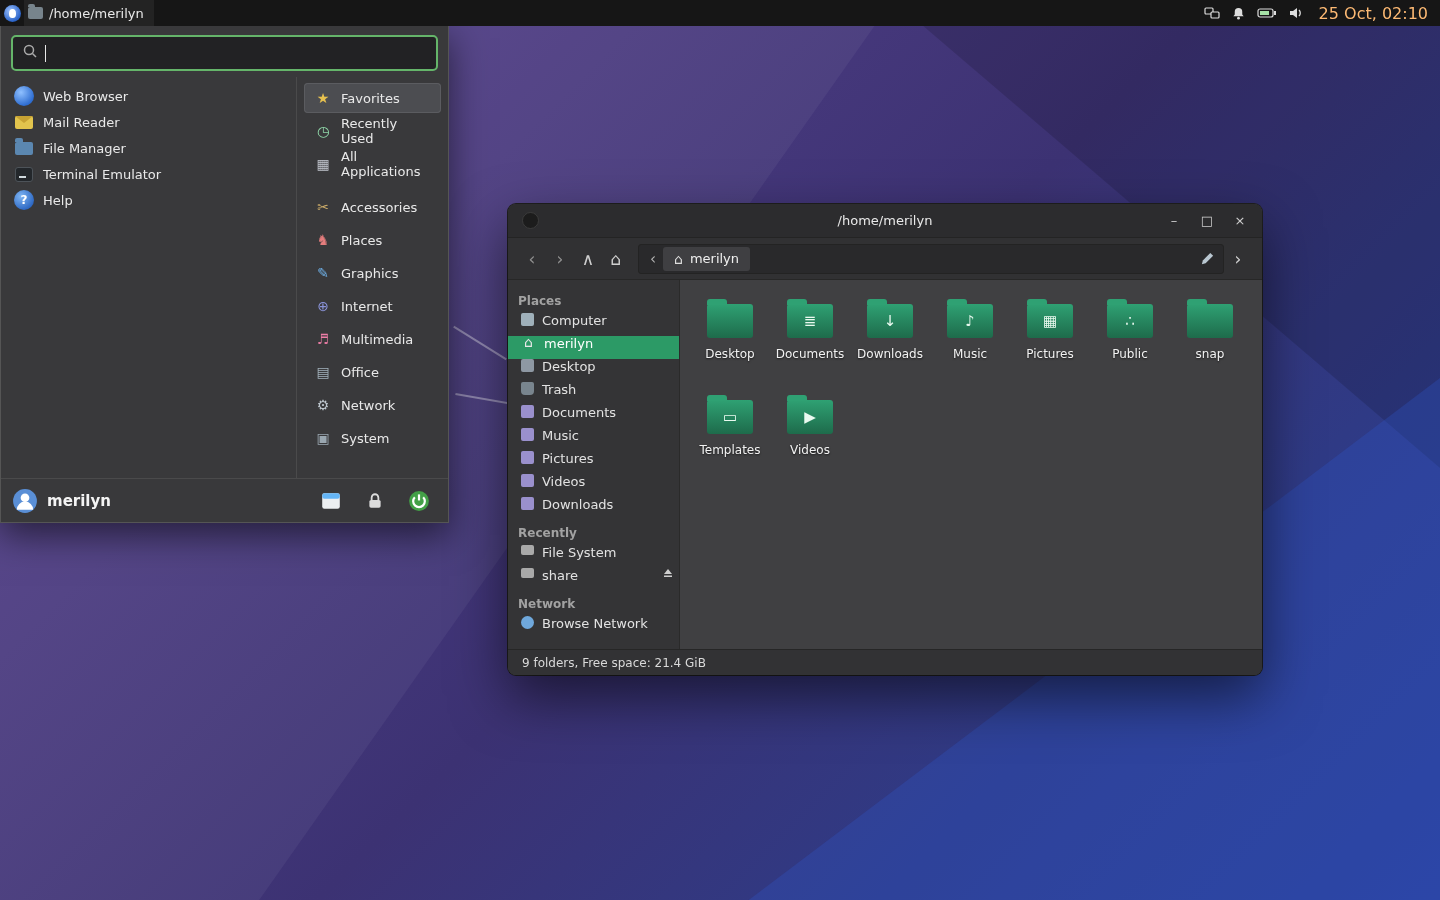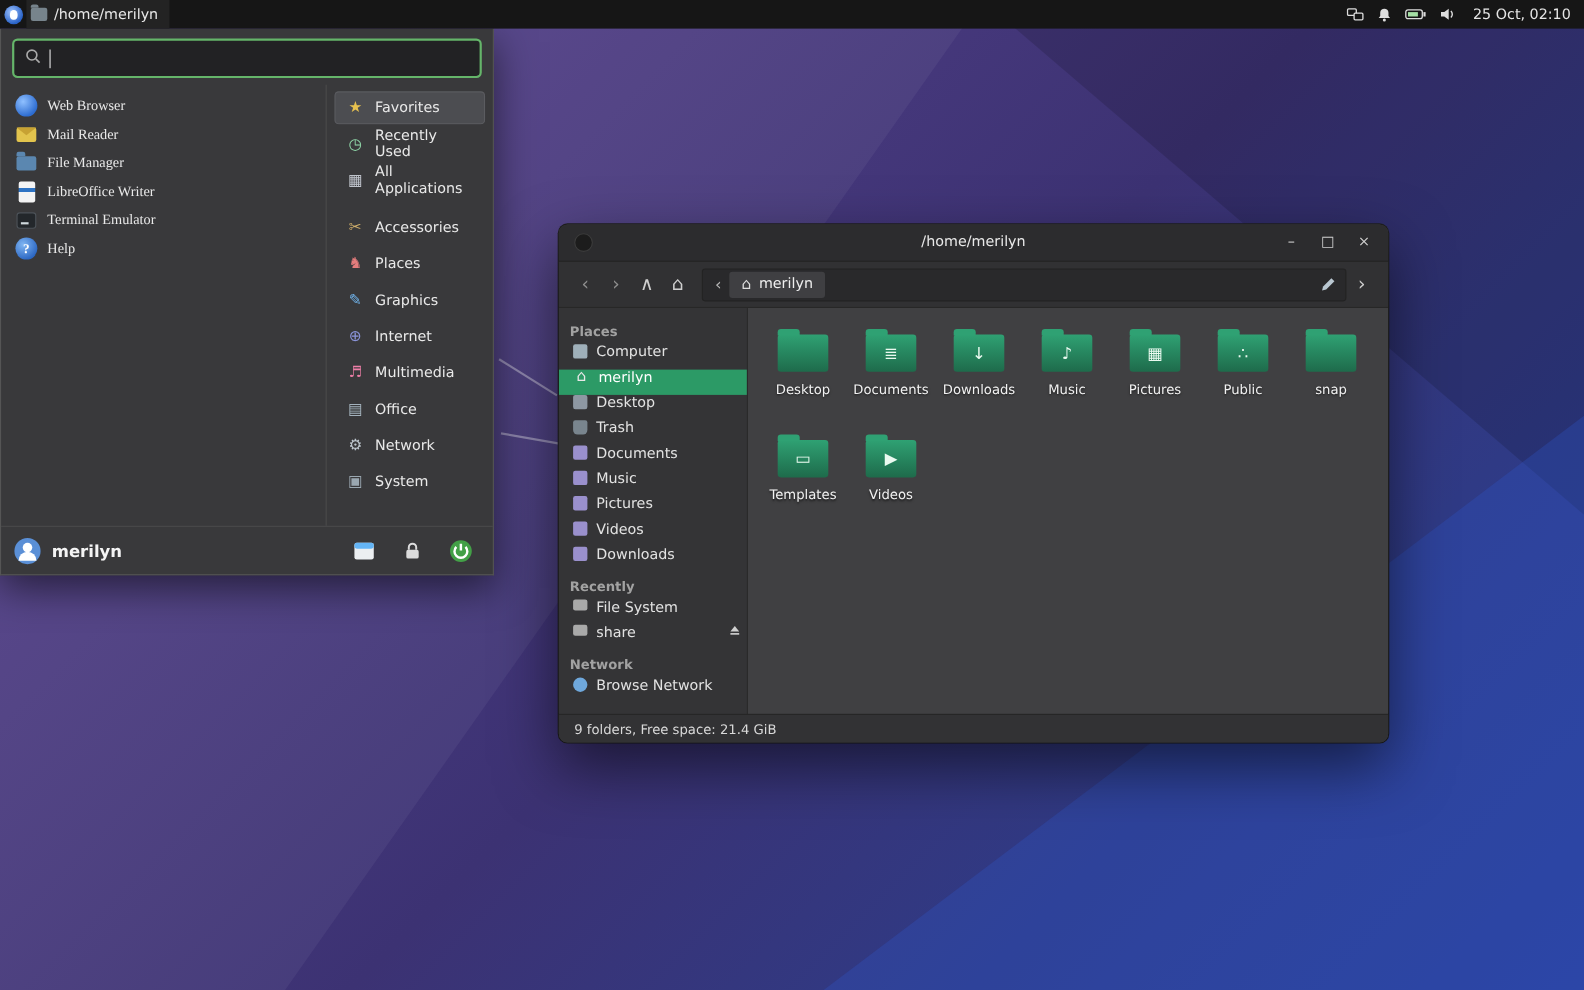--- a/index.html
+++ b/index.html
@@ -27,36 +27,36 @@
   }
   .panel .launcher { width:24px; height:24px; display:flex; align-items:center; justify-content:center; cursor:pointer; }
   .whisker-logo { width:17px; height:17px; border-radius:50%; background:radial-gradient(circle at 38% 35%,#9ec3ff,#2a63c8 70%); position:relative; }
   .whisker-logo::after { content:""; position:absolute; left:5px; top:4px; width:7px; height:9px; border-radius:50% 50% 45% 45%; background:#fff; }
   .winbtn { display:flex; align-items:center; gap:6px; height:26px; padding:0 10px 0 4px; background:#232323; }
   .fm-ico { width:15px; height:12px; background:#77848c; border-radius:2px; position:relative; }
   .fm-ico::before { content:""; position:absolute; left:0; top:-3px; width:7px; height:3px; background:#77848c; border-radius:2px 2px 0 0; }
   .panel-title { color:#e8e8e8; }
   .tray { margin-left:auto; display:flex; align-items:center; gap:11px; padding-right:12px; }
   .tray svg { display:block; }
-  .clock { color:#e5e5e5; font-size:13px; margin-left:4px; }
+  .clock { color:#fdba74; font-size:16px; margin-left:4px; }
 
   
   .menu {
     position:absolute; left:0; top:26px; width:449px; height:497px;
     background:#39393b; border:1px solid #555; border-top:none;
     box-shadow:0 12px 34px rgba(0,0,0,0.55); z-index:40;
     display:flex; flex-direction:column;
   }
   .searchwrap { margin:9px 10px 6px 10px; height:36px; background:#222224; border:2px solid #65b56a; border-radius:5px; display:flex; align-items:center; padding:0 9px; }
   .searchwrap .caret { width:1px; height:17px; background:#e8e8e8; margin-left:7px; animation:blink 1.1s steps(1) infinite; }
   @keyframes blink { 50% { opacity:0; } }
   .searchwrap input { flex:1; background:transparent; border:none; outline:none; color:#eee; font-size:14px; font-family:"DejaVu Sans",sans-serif; margin-left:4px; }
   .cols { flex:1; display:flex; min-height:0; }
   .col-left { width:296px; border-right:1px solid #4a4a4b; padding:6px 0; }
-  .fav { height:26px; display:flex; align-items:center; gap:9px; padding:0 13px; font-size:13px; color:#e9e9e9; cursor:pointer;font-family:Liberation Serif, serif; }
+  .fav { height:26px; display:flex; align-items:center; gap:9px; padding:0 13px; font-size:13px; color:#e9e9e9; cursor:pointer; }
   .fi { width:20px; height:20px; flex:0 0 auto; display:flex; align-items:center; justify-content:center; position:relative; }
   .fi-web  { border-radius:50%; background:radial-gradient(circle at 35% 32%,#8fc0ff,#2d6cd0 72%); }
   .fi-mail { width:18px; height:13px; background:#e2c44d; border-radius:2px; position:relative; align-self:center; margin:0 1px; }
   .fi-mail::after { content:""; position:absolute; left:0; top:0; border-left:9px solid transparent; border-right:9px solid transparent; border-top:7px solid #c7a233; }
   .fi-folder { width:18px; height:13px; background:#5b87b0; border-radius:2px; position:relative; }
   .fi-folder::before { content:""; position:absolute; left:0; top:-4px; width:8px; height:4px; background:#5b87b0; border-radius:2px 2px 0 0; }
   .fi-page-w { width:15px; height:19px; border-radius:2px; background:linear-gradient(#f4f4f4 0 30%,#2f74c4 30% 52%,#f4f4f4 52%); }
   .fi-page-c { width:15px; height:19px; border-radius:2px; background:linear-gradient(#f4f4f4 0 30%,#57a13c 30% 52%,#f4f4f4 52%); }
   .fi-soft { border-radius:50%; background:radial-gradient(circle at 35% 32%,#d7b6f5,#8e52c9 75%); }
   .fi-soft::after { content:""; width:6px; height:6px; border-radius:50%; background:#fff; }
@@ -187,26 +187,20 @@
         <span>Mail Reader</span>
       </div>
       <div class="fav">
         <span class="fi">
             <span class="fi-folder"></span>
           </span>
         <span>File Manager</span>
       </div>
       <div class="fav">
         <span class="fi">
-            <span class="fi-page-w"></span>
-          </span>
-        <span>LibreOffice Writer</span>
-      </div>
-      <div class="fav">
-        <span class="fi">
             <span class="fi-term"></span>
           </span>
         <span>Terminal Emulator</span>
       </div>
       <div class="fav">
         <span class="fi fi-help">?</span>
         <span>Help</span>
       </div>
     </div>
     <div class="col-right">

